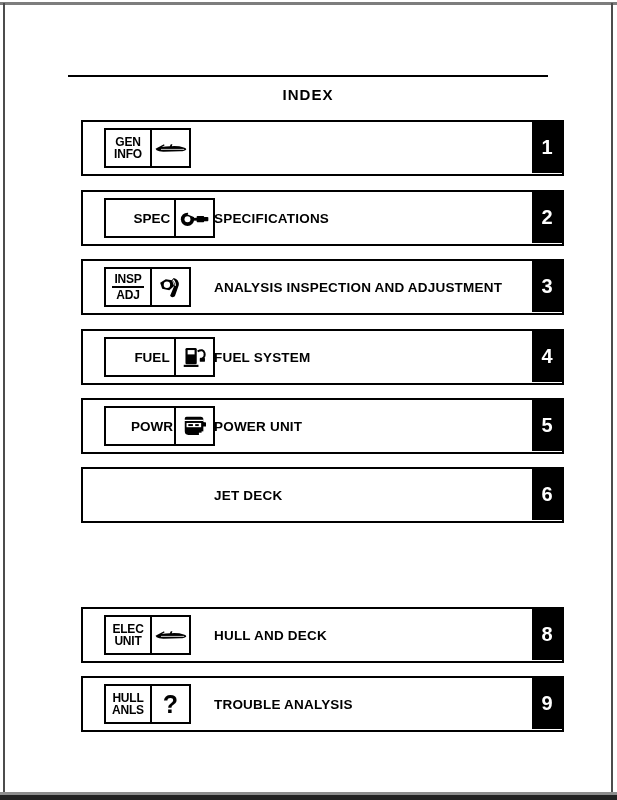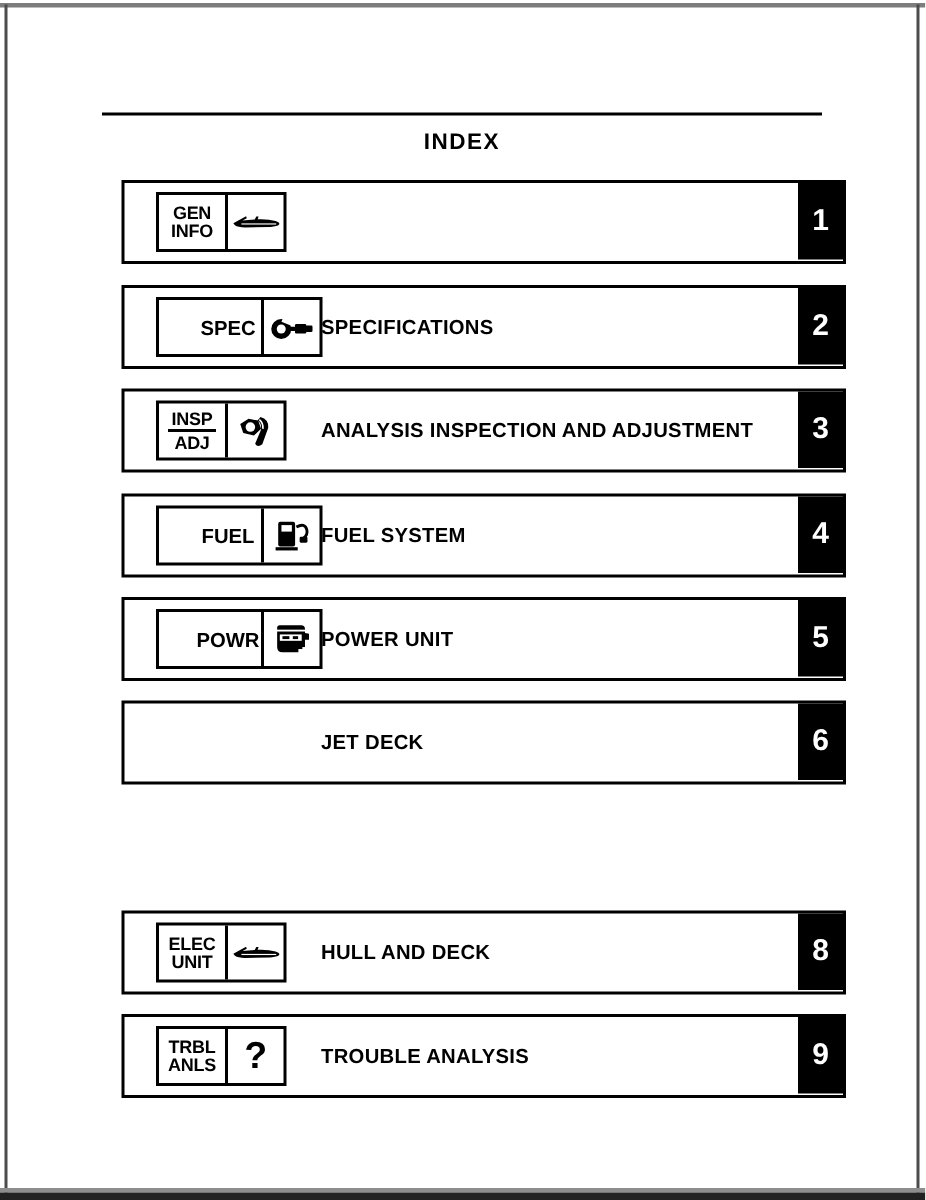--- a/index.html
+++ b/index.html
@@ -174,21 +174,21 @@
     </div>
     <div class="rowtitle">HULL AND DECK</div>
     <div class="tab">
         <span>8</span>
       </div>
   </div>
 
   <div class="row" style="top:676px">
     <div class="labelbox">
       <div class="labelcell two">
-        <span>TRBL</span>
+        <span>HULL</span>
         <span>ANLS</span>
       </div>
       <div class="iconcell">
         <span class="qmark">?</span>
       </div>
     </div>
     <div class="rowtitle">TROUBLE ANALYSIS</div>
     <div class="tab">
         <span>9</span>
       </div>

